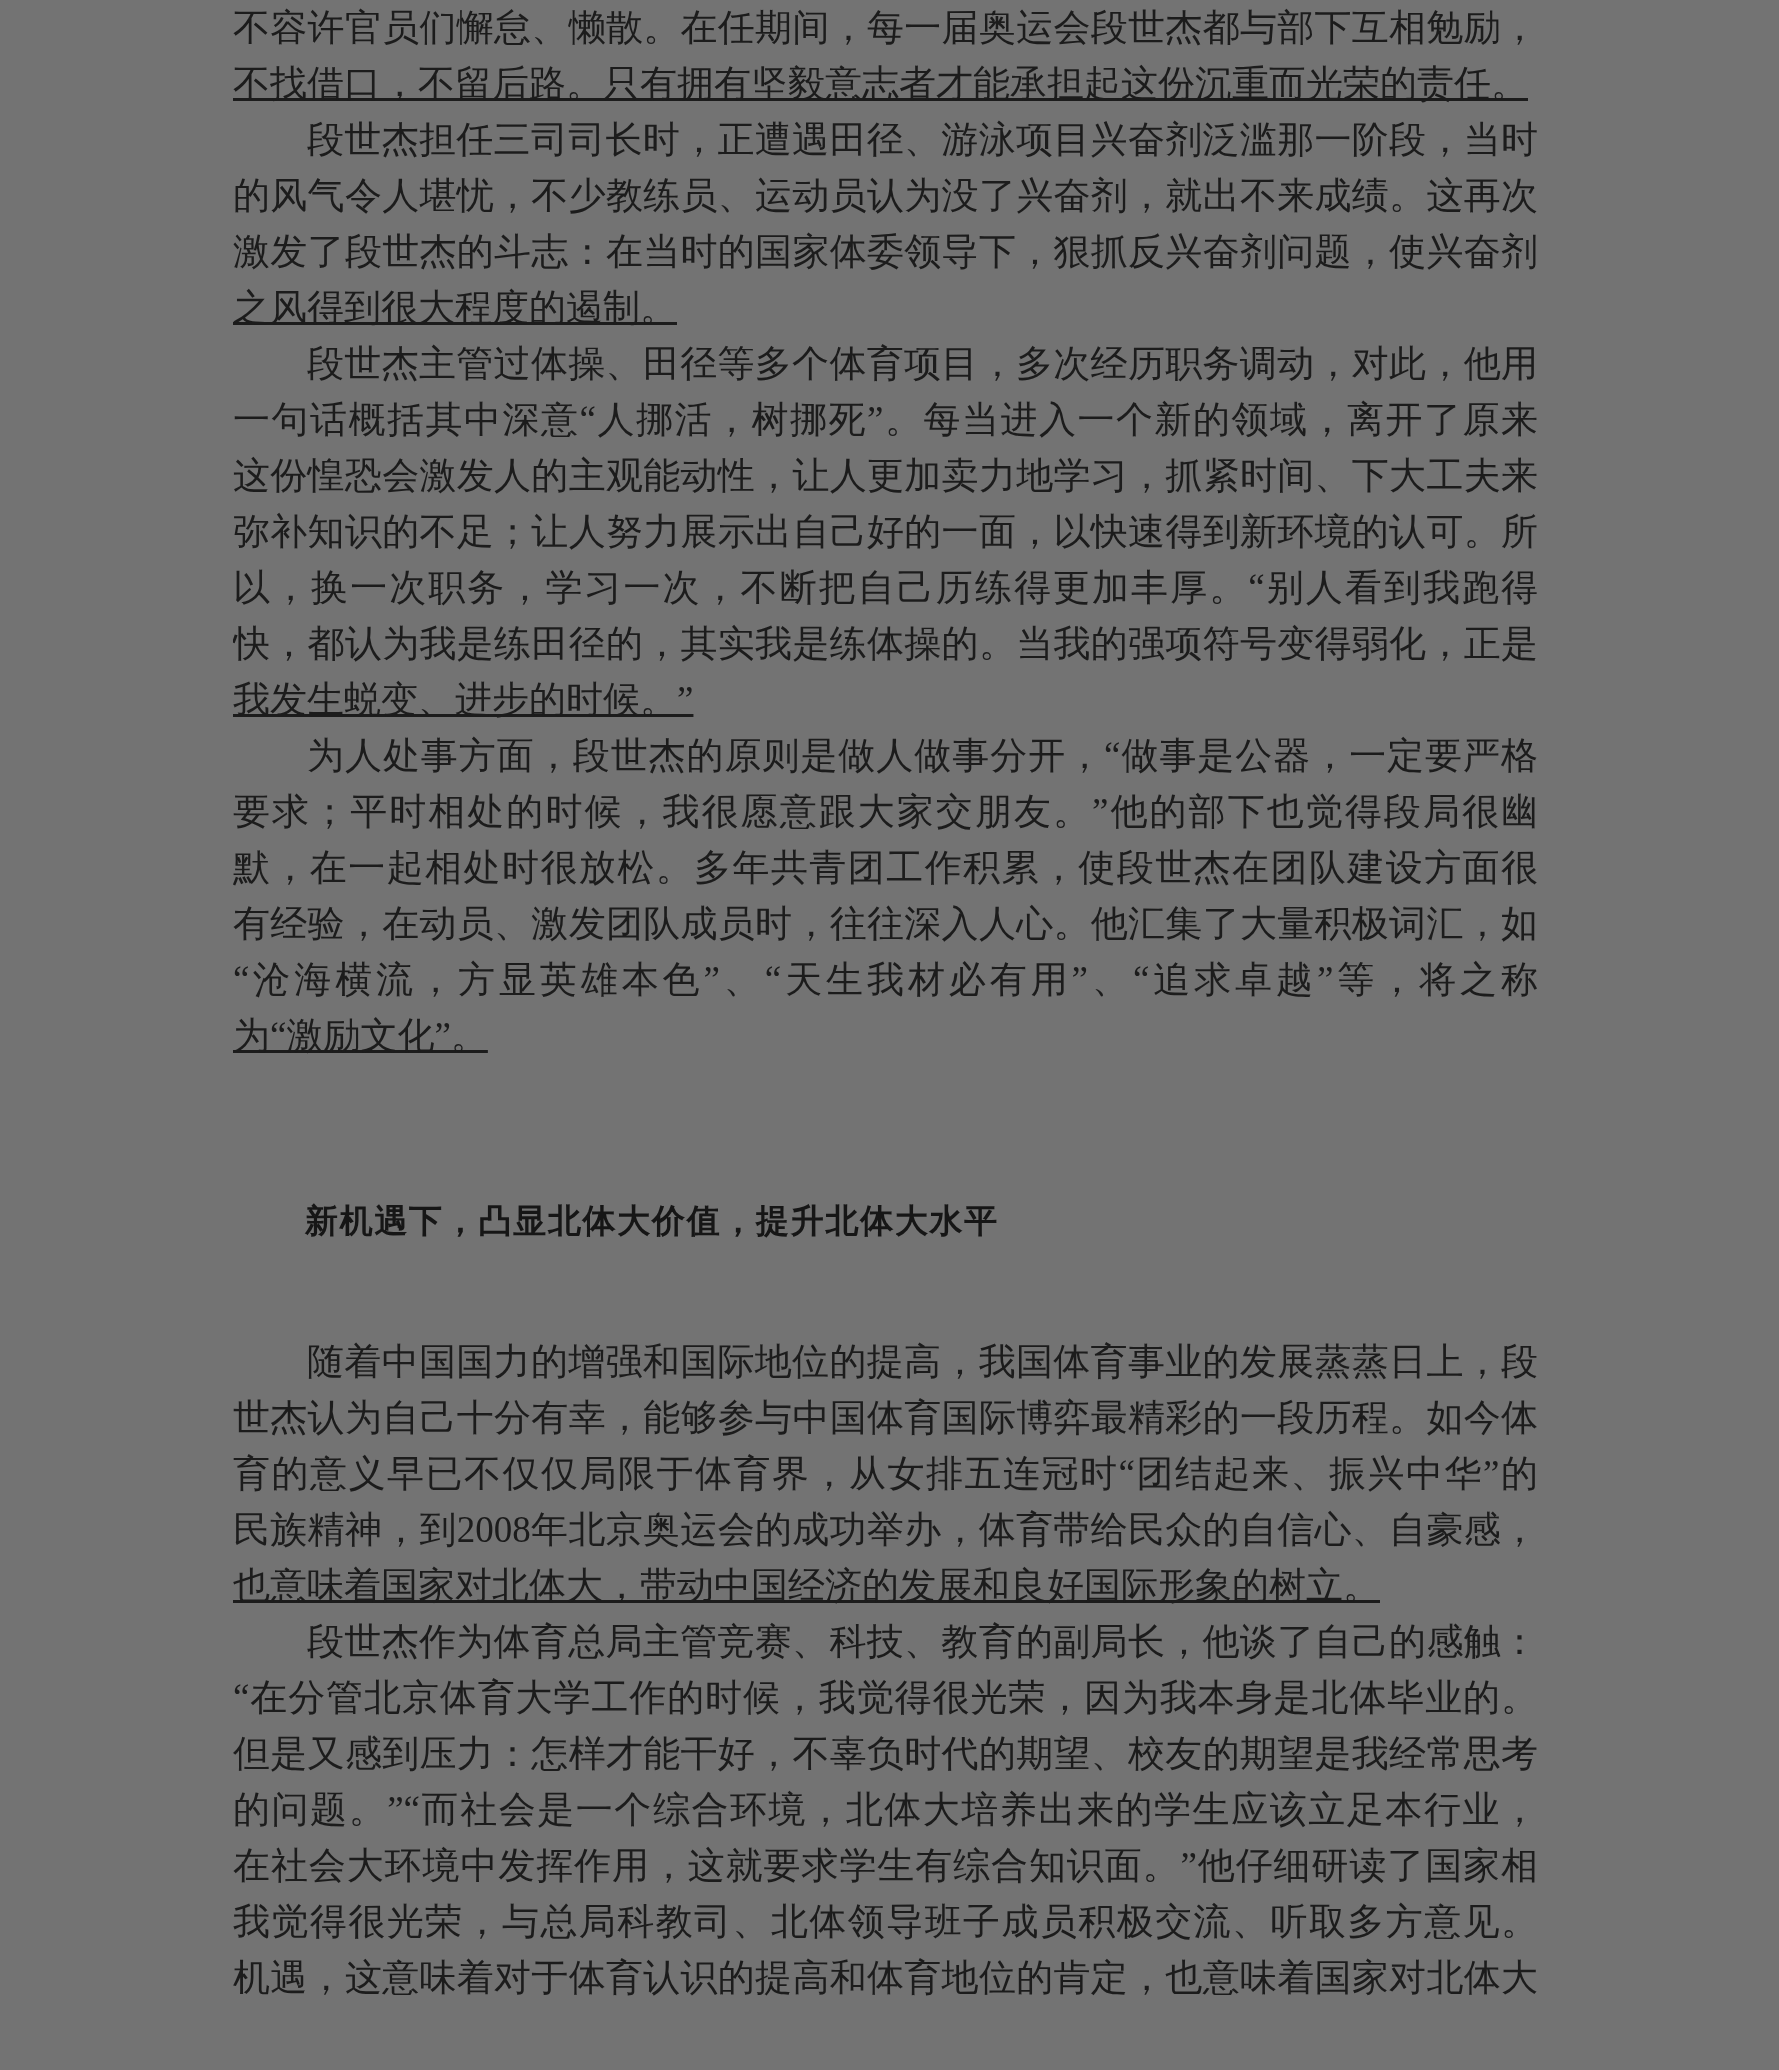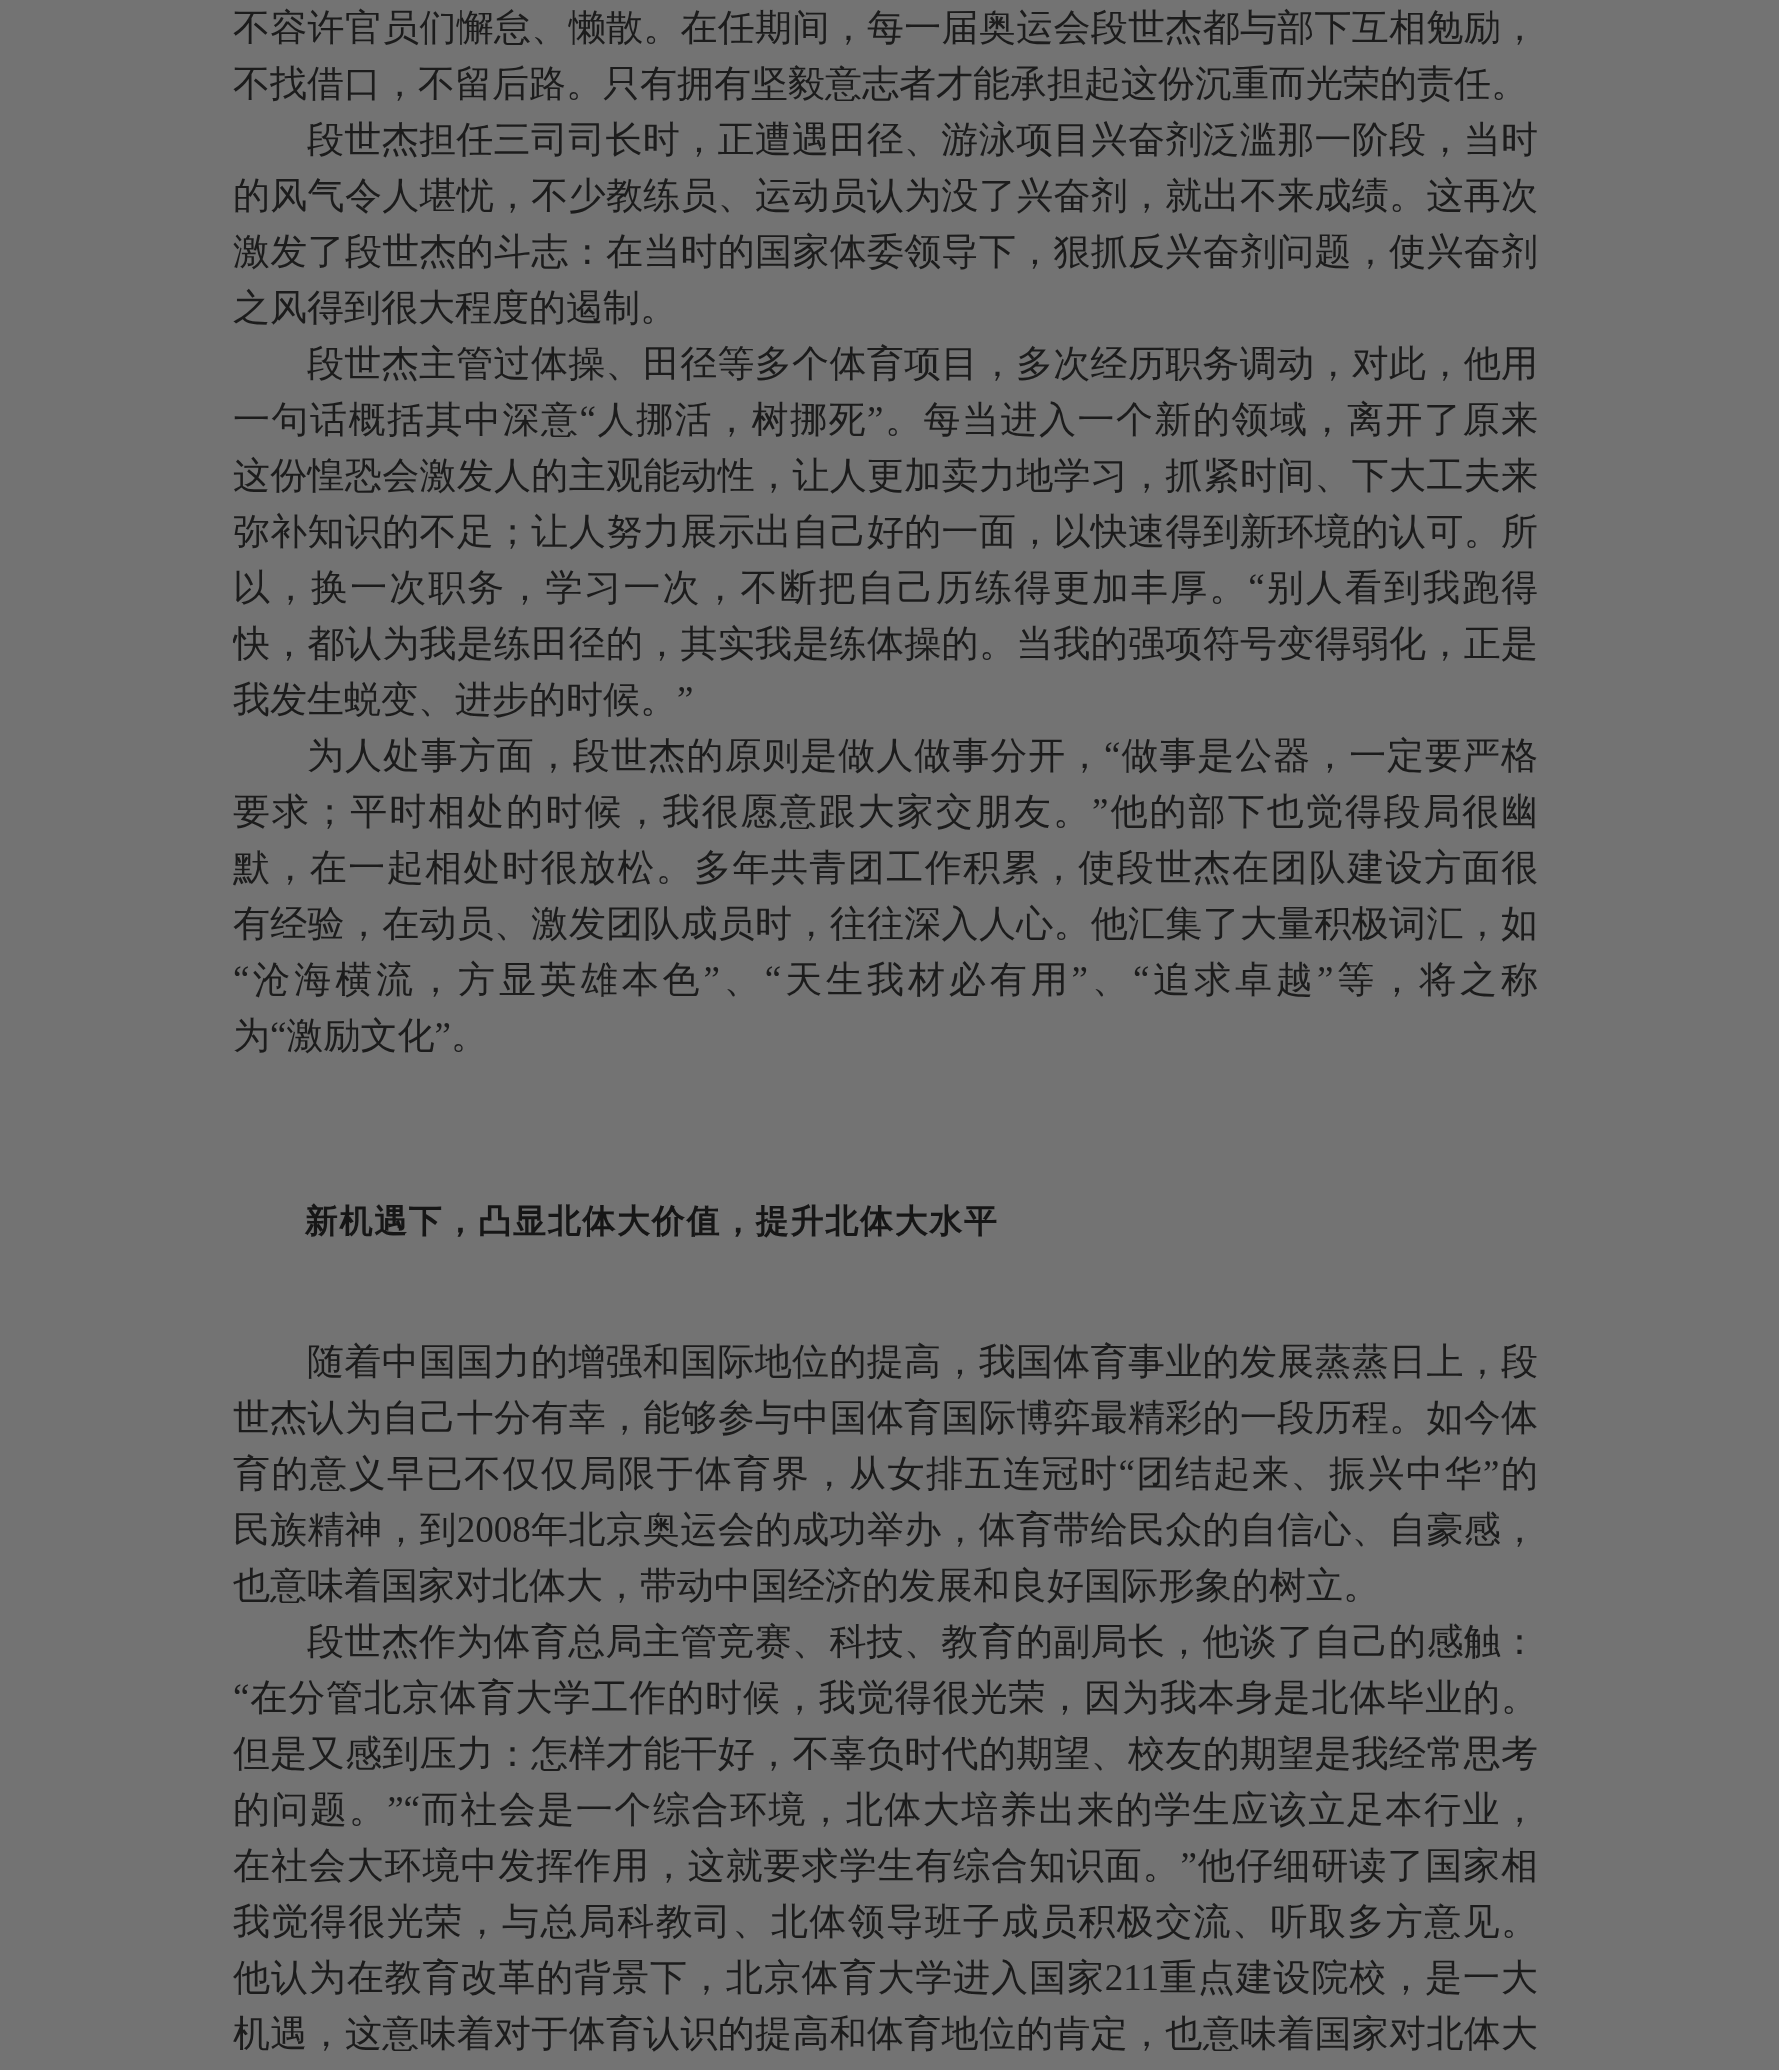--- a/index.html
+++ b/index.html
@@ -29,20 +29,21 @@
     font-family: "Liberation Serif", "DejaVu Serif", serif;
     text-align: justify;
     text-align-last: justify;
     text-justify: inter-character;
     overflow: hidden;
     white-space: nowrap;
   }
   .line.end {
     text-align: left;
     text-align-last: left;
+    text-decoration: underline;
   }
   .line.indent {
     padding-left: 74px;
   }
   .section-heading {
     position: absolute;
     left: 305px;
     top: 1192px;
     height: 57px;
     line-height: 57px;
@@ -88,18 +89,17 @@
     <div class="line">世杰认为自己十分有幸，能够参与中国体育国际博弈最精彩的一段历程。如今体</div>
     <div class="line">育的意义早已不仅仅局限于体育界，从女排五连冠时“团结起来、振兴中华”的</div>
     <div class="line">民族精神，到2008年北京奥运会的成功举办，体育带给民众的自信心、自豪感，</div>
     <div class="line end">也意味着国家对北体大，带动中国经济的发展和良好国际形象的树立。</div>
     <div class="line indent">段世杰作为体育总局主管竞赛、科技、教育的副局长，他谈了自己的感触：</div>
     <div class="line">“在分管北京体育大学工作的时候，我觉得很光荣，因为我本身是北体毕业的。</div>
     <div class="line">但是又感到压力：怎样才能干好，不辜负时代的期望、校友的期望是我经常思考</div>
     <div class="line">的问题。”“而社会是一个综合环境，北体大培养出来的学生应该立足本行业，</div>
     <div class="line">在社会大环境中发挥作用，这就要求学生有综合知识面。”他仔细研读了国家相</div>
     <div class="line">我觉得很光荣，与总局科教司、北体领导班子成员积极交流、听取多方意见。</div>
-    <div class="line">他认为在教育改革的背景下，北京体育大学进入国家211重点建设院校，是一大</div>
     <div class="line">机遇，这意味着对于体育认识的提高和体育地位的肯定，也意味着国家对北体大</div>
   </div>
 
 </div>
 
 
 </body></html>

